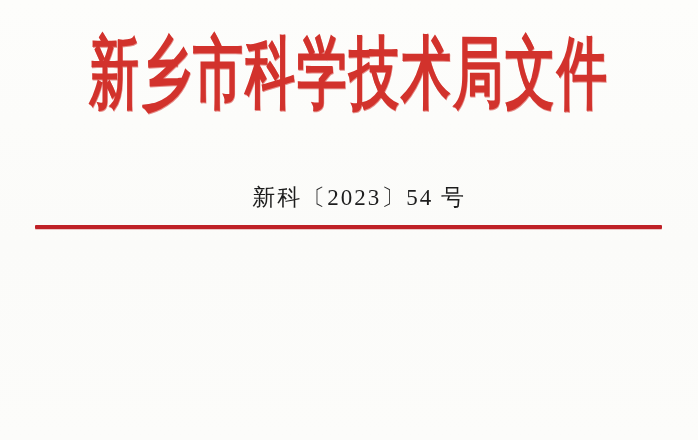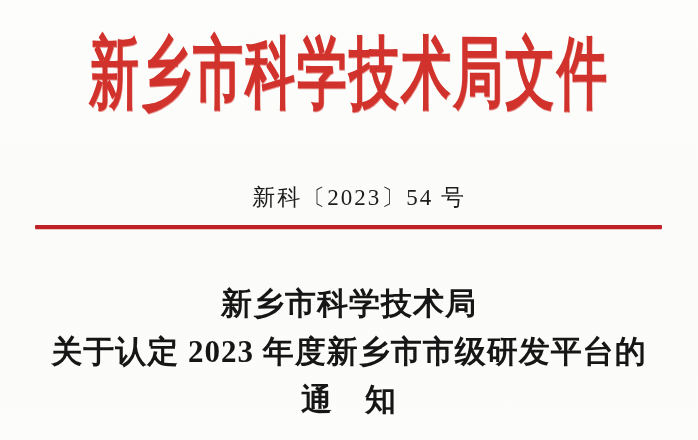--- a/index.html
+++ b/index.html
@@ -76,19 +76,14 @@
 <body>
 
 <div class="page">
 
   <div class="masthead">新乡市科学技术局文件</div>
 
   <div class="docnum">新科〔2023〕54 号</div>
 
   <div class="redline"></div>
 
-  <div class="title-block">
-    <div>新乡市科学技术局</div>
-    <div>关于认定 2023 年度新乡市市级研发平台的</div>
-    <div>通　知</div>
-  </div>
 
 </div>
 
 </body></html>

